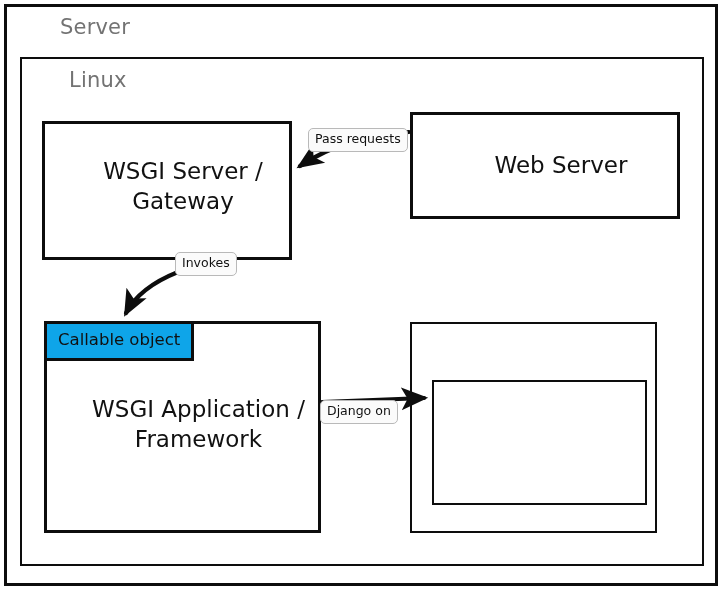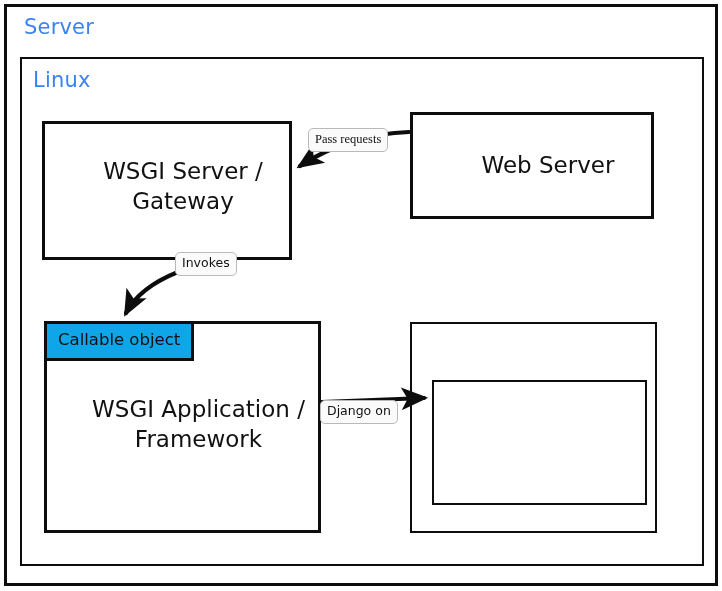--- a/index.html
+++ b/index.html
@@ -22,24 +22,25 @@
     position: absolute;
     box-sizing: border-box;
     background: #ffffff;
     border: 3px solid #0d0d0d;
   }
   .thin {
     border-width: 2px;
   }
   .container-label {
     position: absolute;
-    color: #3b82f6;
+    color: #737373;
     font-size: 21px;
     letter-spacing: 0.2px;
     white-space: nowrap;
+    margin-left: 36px;
   }
   .box-title {
     position: absolute;
     left: 0;
     right: 0;
     text-align: center;
     color: #111111;
     font-size: 23px;
     line-height: 30px;
     white-space: pre-line;
@@ -103,21 +104,21 @@
   <div class="container-label" style="left:24px; top:15px;">Server</div>
 
   <div class="box thin" style="left:20px; top:57px; width:684px; height:509px;"></div>
   <div class="container-label" style="left:33px; top:68px;">Linux</div>
 
   <div class="box" style="left:42px; top:121px; width:250px; height:139px;">
     <div class="box-title" style="top:32px;">WSGI Server /
 Gateway</div>
   </div>
 
-  <div class="box" style="left:410px; top:112px; width:244px; height:107px;">
+  <div class="box" style="left:410px; top:112px; width:270px; height:107px;">
     <div class="box-title" style="top:35px;">Web Server</div>
   </div>
 
   <div class="box" style="left:44px; top:321px; width:277px; height:212px;">
     <div class="box-title" style="top:70px;text-align:center;">WSGI Application /
 Framework</div>
   </div>
 
   <div class="callable-tag" style="left:44px; top:321px;">Callable object</div>
 
@@ -132,19 +133,19 @@
       </marker>
     </defs>
 
     <path d="M 409,132 C 370,133 330,146 300,166" stroke="#0d0d0d" stroke-width="4.2" fill="none" stroke-linecap="round" marker-end="url(#arrowhead)"></path>
 
     <path d="M 178,272 C 158,280 137,292 126,313" stroke="#0d0d0d" stroke-width="4.2" fill="none" stroke-linecap="round" marker-end="url(#arrowhead)"></path>
 
     <path d="M 322,402 L 424,398" stroke="#0d0d0d" stroke-width="4.2" fill="none" stroke-linecap="round" marker-end="url(#arrowhead)"></path>
   </svg>
 
-  <div class="tag" style="left:308px; top:128px;font-family:Liberation Serif, serif;">Pass requests</div>
+  <div class="tag" style="left:308px; top:128px;">Pass requests</div>
 
   <div class="tag" style="left:135px; top:252px;margin-left:40px;">Invokes</div>
 
   <div class="tag" style="left:320px; top:400px;">Django on</div>
 
 </div>
 
 </body></html>

